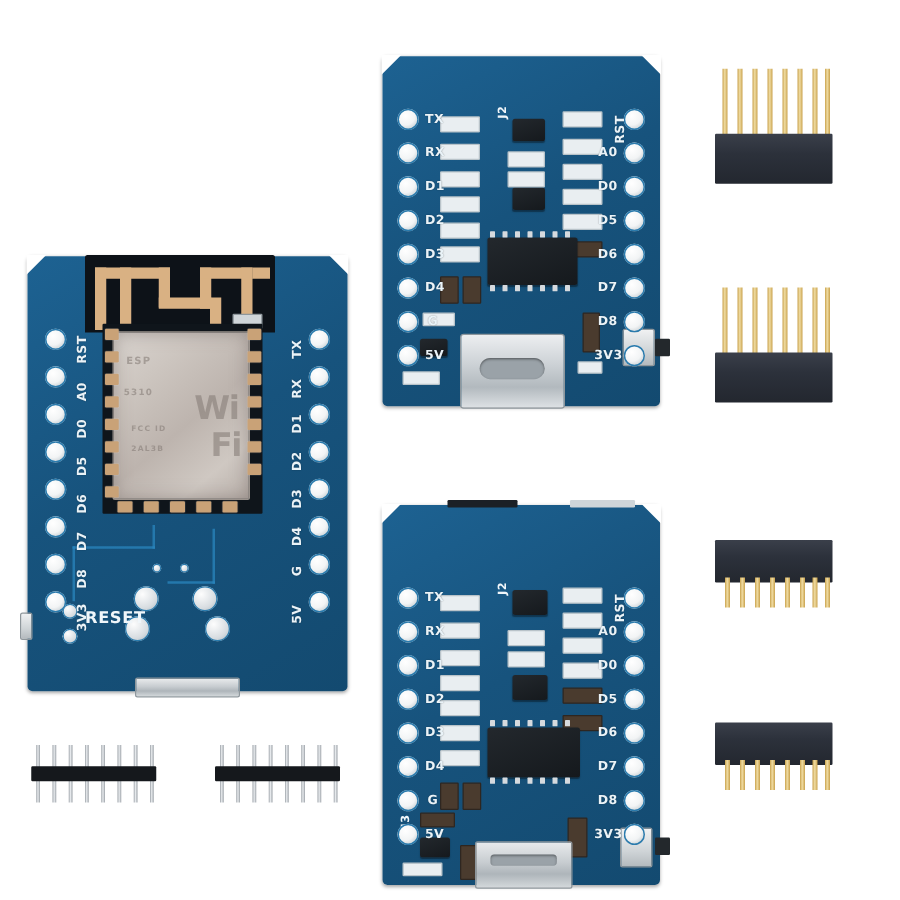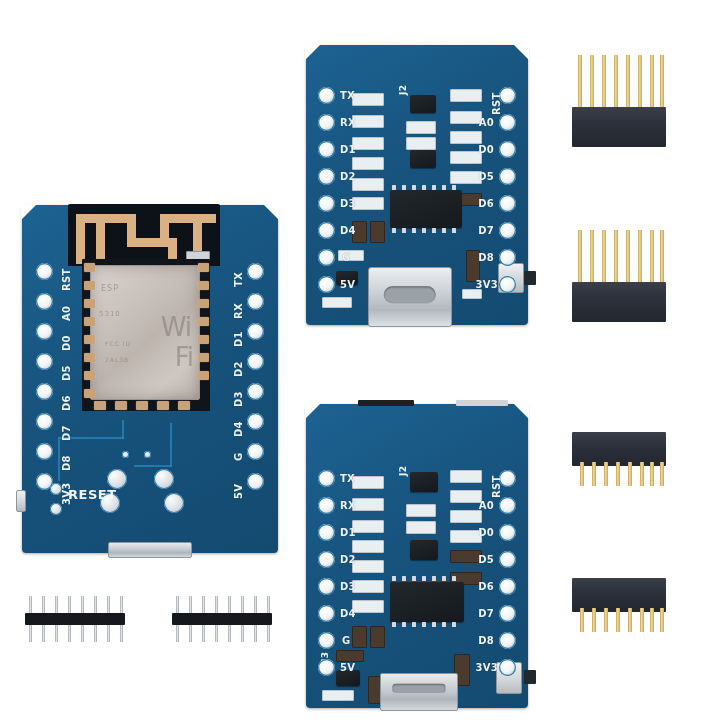--- a/index.html
+++ b/index.html
@@ -50,21 +50,21 @@
     background:#0d1218; border-radius:2px 2px 0 0; overflow:hidden;
   }
   .ant-trace { position:absolute; background:#d9b183; }
   .shield {
     position:absolute; left:68px; top:60px; width:110px; height:135px;
     background:linear-gradient(140deg,#d9d4cf 0%,#cdc6c0 25%,#bdb4ae 55%,#cfc8c2 80%,#b9b0aa 100%);
     border:1px solid #9a928c; border-radius:2px;
     box-shadow:inset 0 0 14px rgba(120,110,105,.55);
   }
   .shield-emb {
-    position:absolute; color:rgba(130,120,115,.55); font-weight:400;
+    position:absolute; color:rgba(130,120,115,.55); font-weight:700;
     font-family:"DejaVu Sans", sans-serif; letter-spacing:1px;
   }
   .darkband {
     position:absolute; background:#0f151b; border-radius:1px;
   }
   .spad {
     position:absolute; background:#c9a277; border-radius:1px;
     box-shadow:0 0 0 .6px rgba(255,255,255,.12);
   }
   .via {

